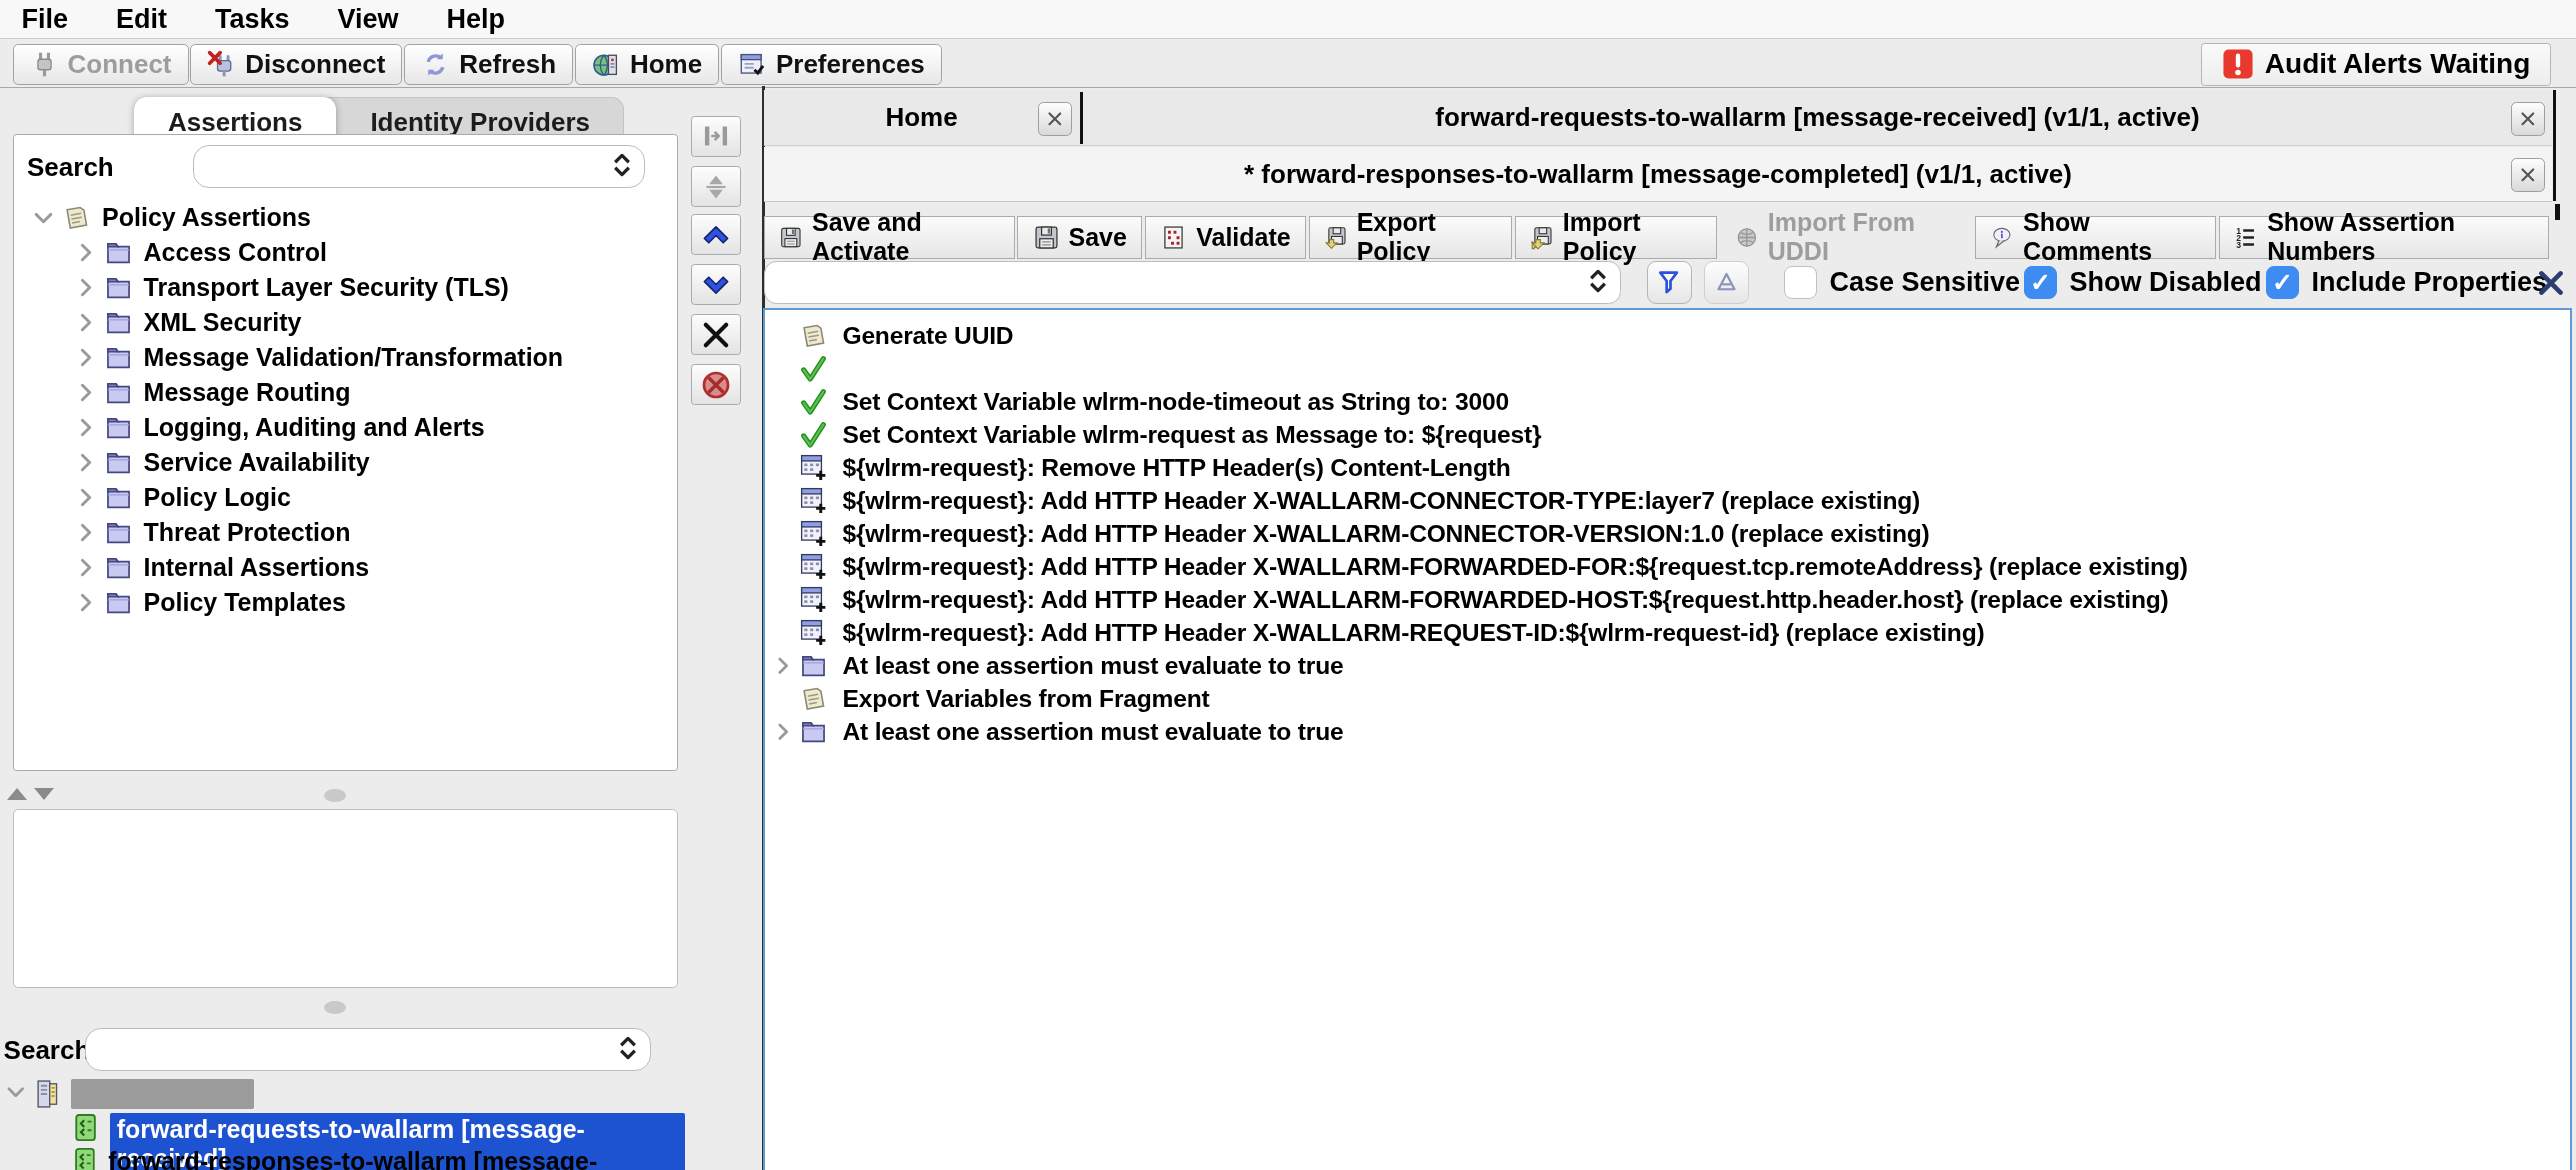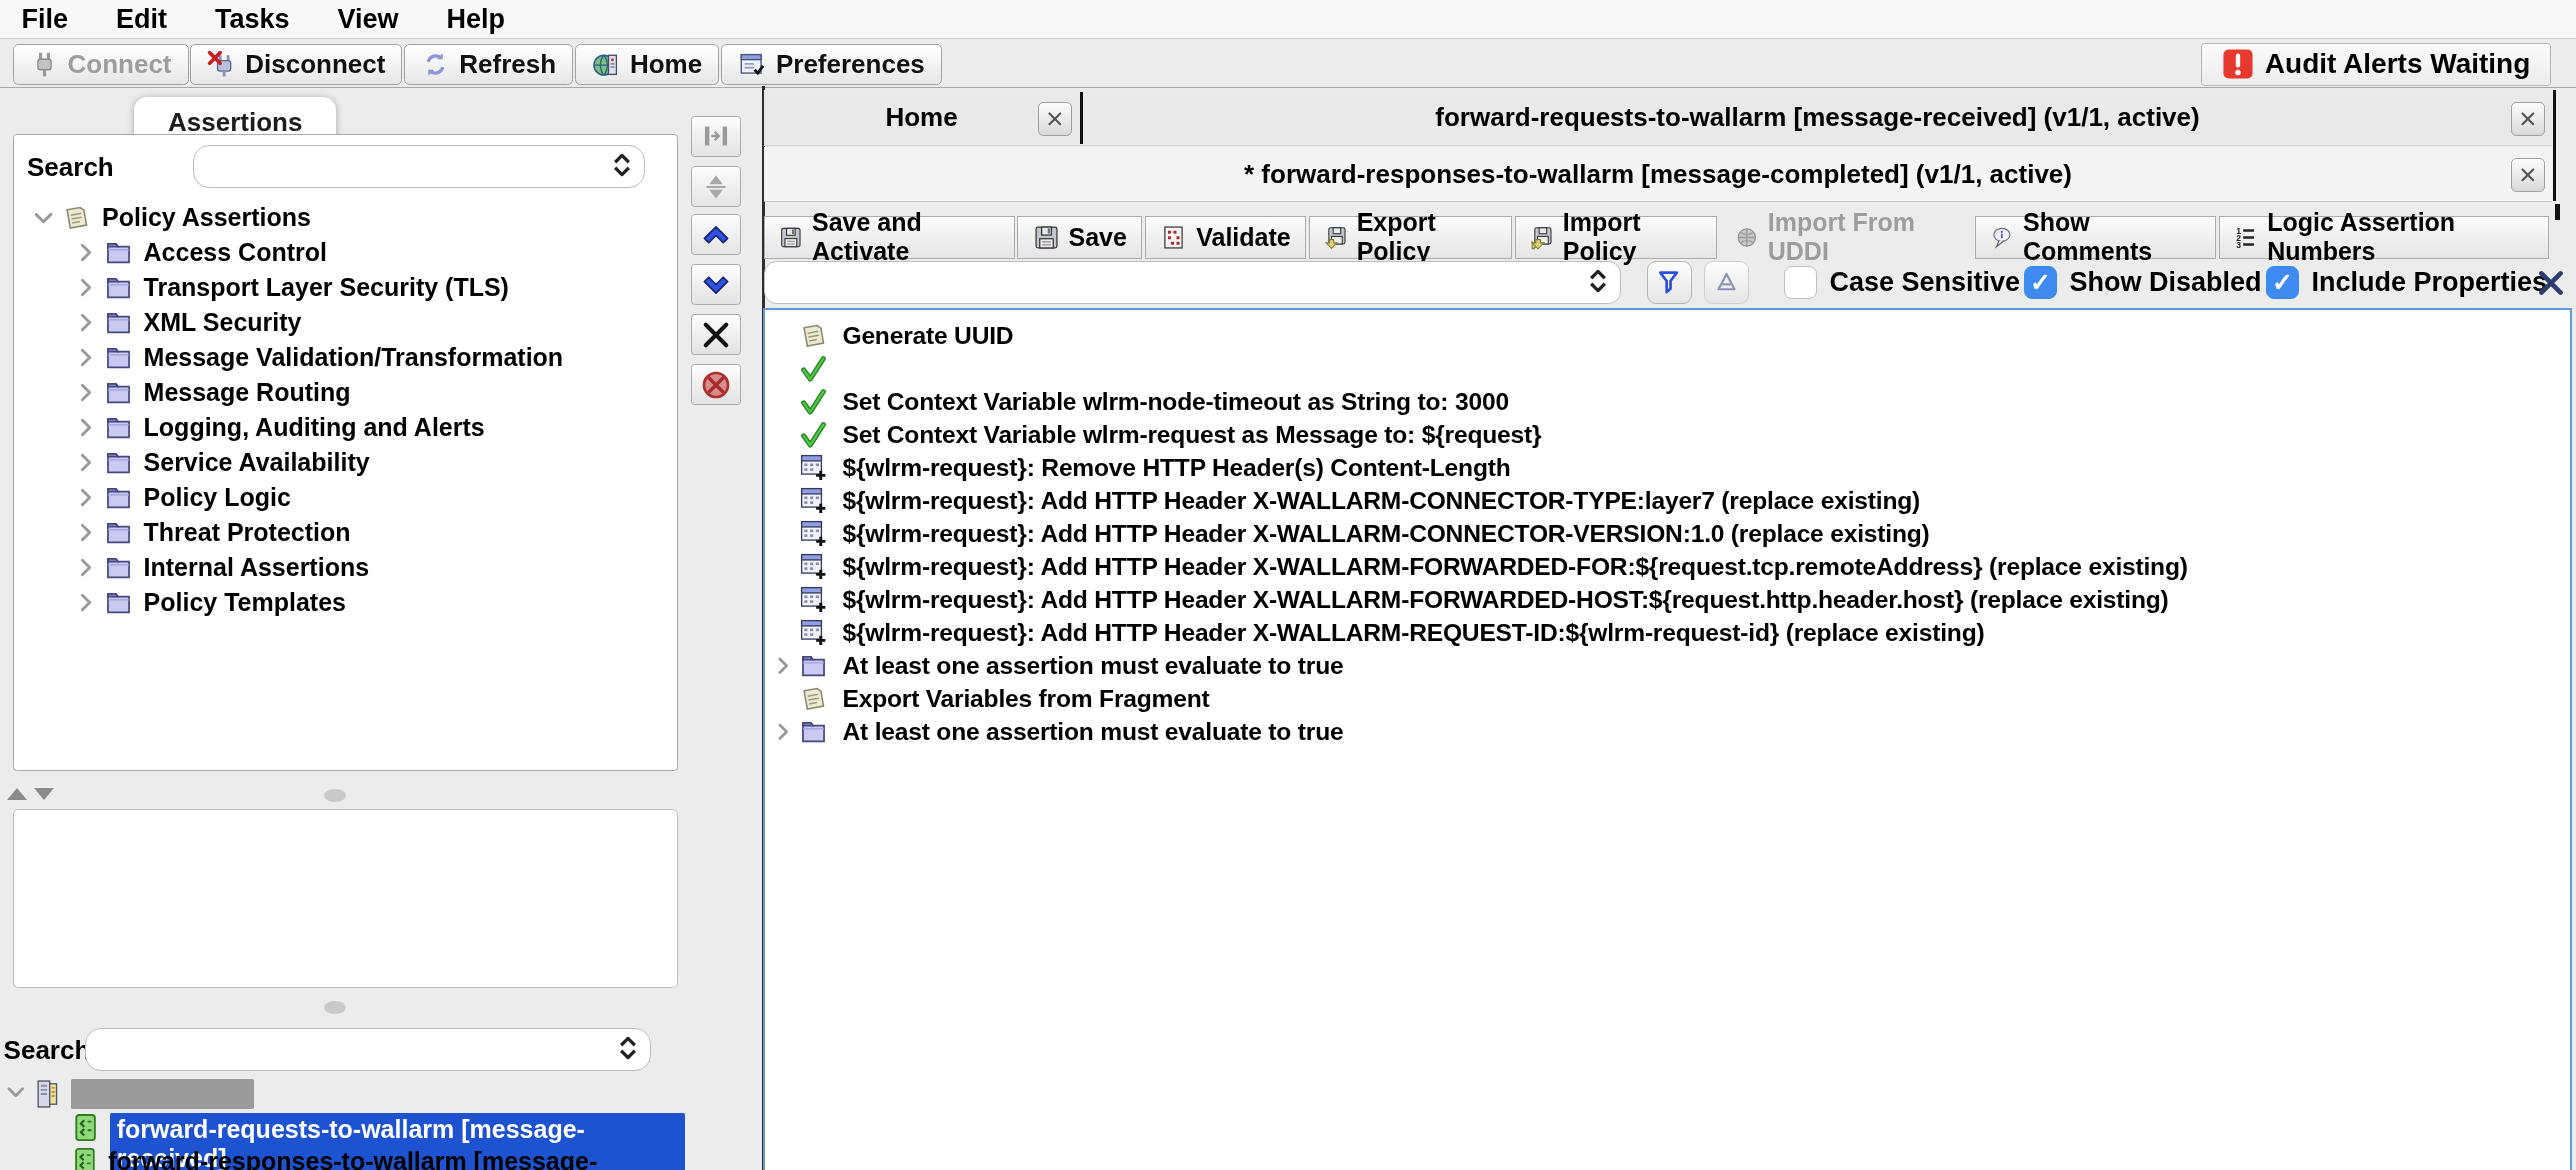--- a/index.html
+++ b/index.html
@@ -201,20 +201,21 @@
             <rect x="9.5" y="3.8" width="3" height="9.6" rx="1.5" fill="#fff"></rect>
             <circle cx="11" cy="16.8" r="1.9" fill="#fff"></circle>
           </svg>
         </span>
         <span>Audit Alerts Waiting</span>
       </span>
   </div>
 
   <div id="left-tabs">
     <span class="ltab active">Assertions</span>
+    <span class="ltab">Identity Providers</span>
   </div>
 
   <div id="assert-panel"></div>
   <span class="search-label" id="as-label">Search</span>
   <span class="search-input" id="as-input">
     <span class="stepper"><svg viewBox="0 0 22 22">
           <path d="M6 9l5-5 5 5M6 13l5 5 5-5" fill="none" stroke="#222" stroke-width="2.4" stroke-linejoin="round"></path>
         </svg></span>
     </span>
   <div id="assert-tree">
@@ -566,21 +567,21 @@
       </span>
     <span class="pbtn">
       <span class="icn">
           <svg viewBox="0 0 22 22" style="font-size:28px">
             <path d="M8.5 4.5h10M8.5 11h10M8.5 17.5h10" stroke="#222" stroke-width="2.2"></path>
             <text x="2" y="7.5" font-size="8" font-weight="bold" fill="#222">1</text>
             <text x="2" y="14" font-size="8" font-weight="bold" fill="#222">2</text>
             <text x="2" y="20.5" font-size="8" font-weight="bold" fill="#222">3</text>
           </svg>
         </span>
-        <span>Logic Assertion Numbers</span>
+        <span>Show Assertion Numbers</span>
       </span>
   </div>
 
   <div id="filterrow">
     <span class="search-input" id="f-input" style="position:absolute">
       <span class="stepper"><svg viewBox="0 0 22 22">
             <path d="M6 9l5-5 5 5M6 13l5 5 5-5" fill="none" stroke="#222" stroke-width="2.4" stroke-linejoin="round"></path>
           </svg></span>
       </span>
     <span class="iconbtn" id="btn-filter">

